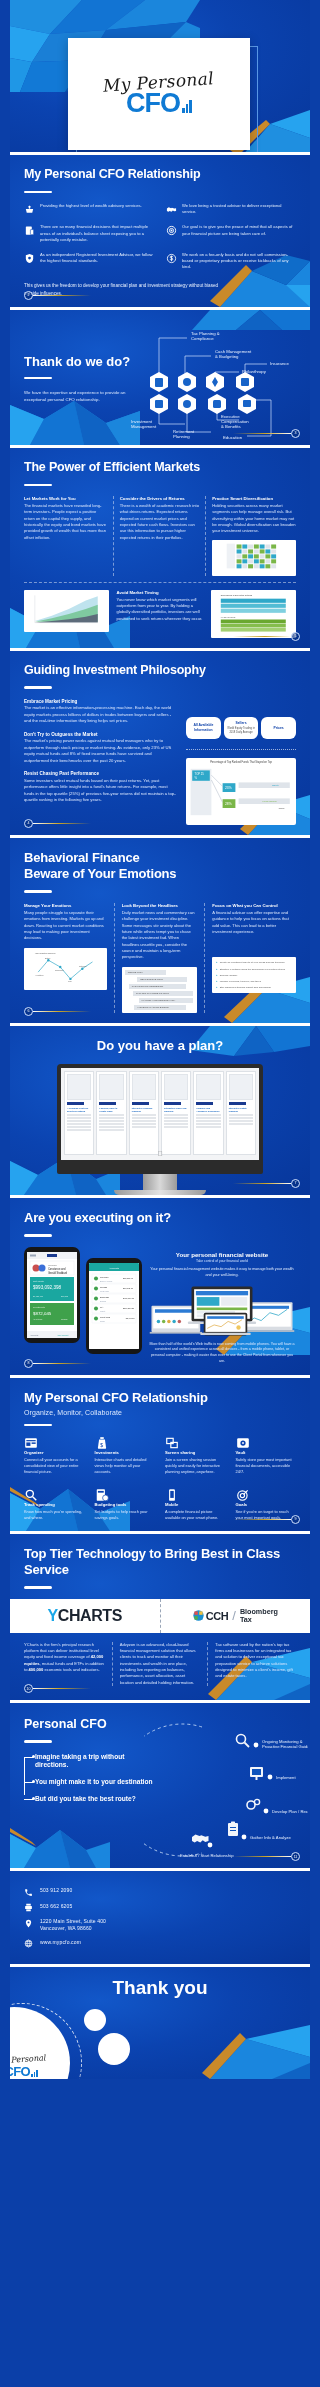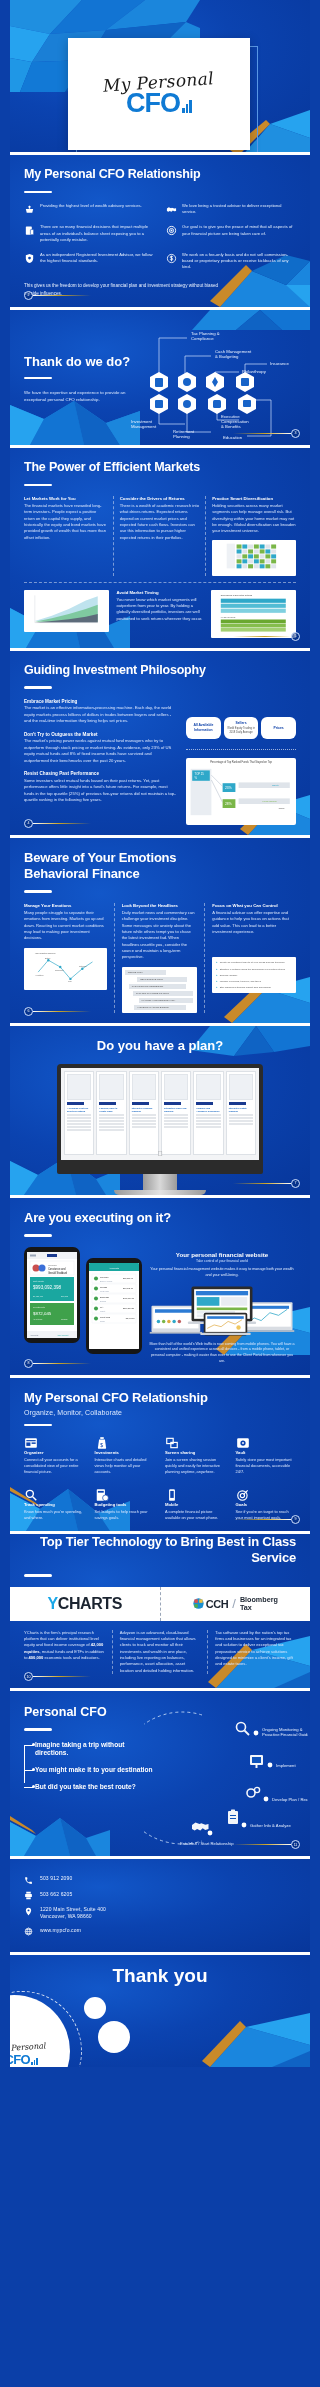--- a/index.html
+++ b/index.html
@@ -576,22 +576,22 @@
 
   <section class="slide">
     <div class="poly" style="right:0;bottom:0;width:100px;height:56px;">
       <svg viewBox="0 0 100 56" width="100" height="56">
         <polygon points="22,56 56,22 100,36 100,56" fill="#1a86de"></polygon>
         <polygon points="56,22 100,10 100,36" fill="#26a3ef"></polygon>
         <polygon points="56,22 22,56 14,50 50,16" fill="#c98a2a"></polygon>
       </svg>
     </div>
     <div class="pad">
+      <h1 class="title big">Behavioral Finance</h1>
       <h1 class="title big">Beware of Your Emotions</h1>
-      <h1 class="title big">Behavioral Finance</h1>
       <div class="rule"></div>
       <div class="bf-cols">
         <div class="bf-col">
           <h3>Manage Your Emotions</h3>
           <p>Many people struggle to separate their emotions from investing. Markets go up and down. Reacting to current market conditions may lead to making poor investment decisions.</p>
           <div style="background:#fff;border-radius:1px;padding:2px;margin-top:6px;">
             <svg viewBox="0 0 80 40" width="100%" height="34">
               <rect width="80" height="40" fill="#fff"></rect>
               <text x="4" y="5" font-size="2.4" fill="#555" font-family="Liberation Sans, sans-serif">Your Reaction Timeline</text>
               <polyline points="8,26 20,12 34,20 46,34 60,22 72,14" fill="none" stroke="#2fa8c9" stroke-width=".8"></polyline>
@@ -977,21 +977,21 @@
 
   <section class="slide">
     <div class="poly" style="right:0;bottom:0;width:120px;height:62px;">
       <svg viewBox="0 0 120 62" width="120" height="62">
         <polygon points="26,62 62,24 120,40 120,62" fill="#1a86de"></polygon>
         <polygon points="62,24 120,10 120,40" fill="#26a3ef"></polygon>
         <polygon points="62,24 26,62 18,56 56,18" fill="#c98a2a"></polygon>
         <polygon points="84,62 120,46 120,62" fill="#0f63c4"></polygon>
       </svg>
     </div>
-    <div style="padding:0 14px 0 14px;position:relative;z-index:3;text-align:right;">
+    <div style="padding:12px 14px 0 14px;position:relative;z-index:3;">
       <h1 class="title big">Top Tier Technology to Bring Best in Class Service</h1>
       <div class="rule"></div>
     </div>
     <div class="logos-band">
       <div class="logo-cell">
         <span class="ych"><span class="y">Y</span>CHARTS</span>
       </div>
       <div class="logo-cell">
         <span class="cch-wrap">
           <svg viewBox="0 0 16 16" width="11" height="11">

